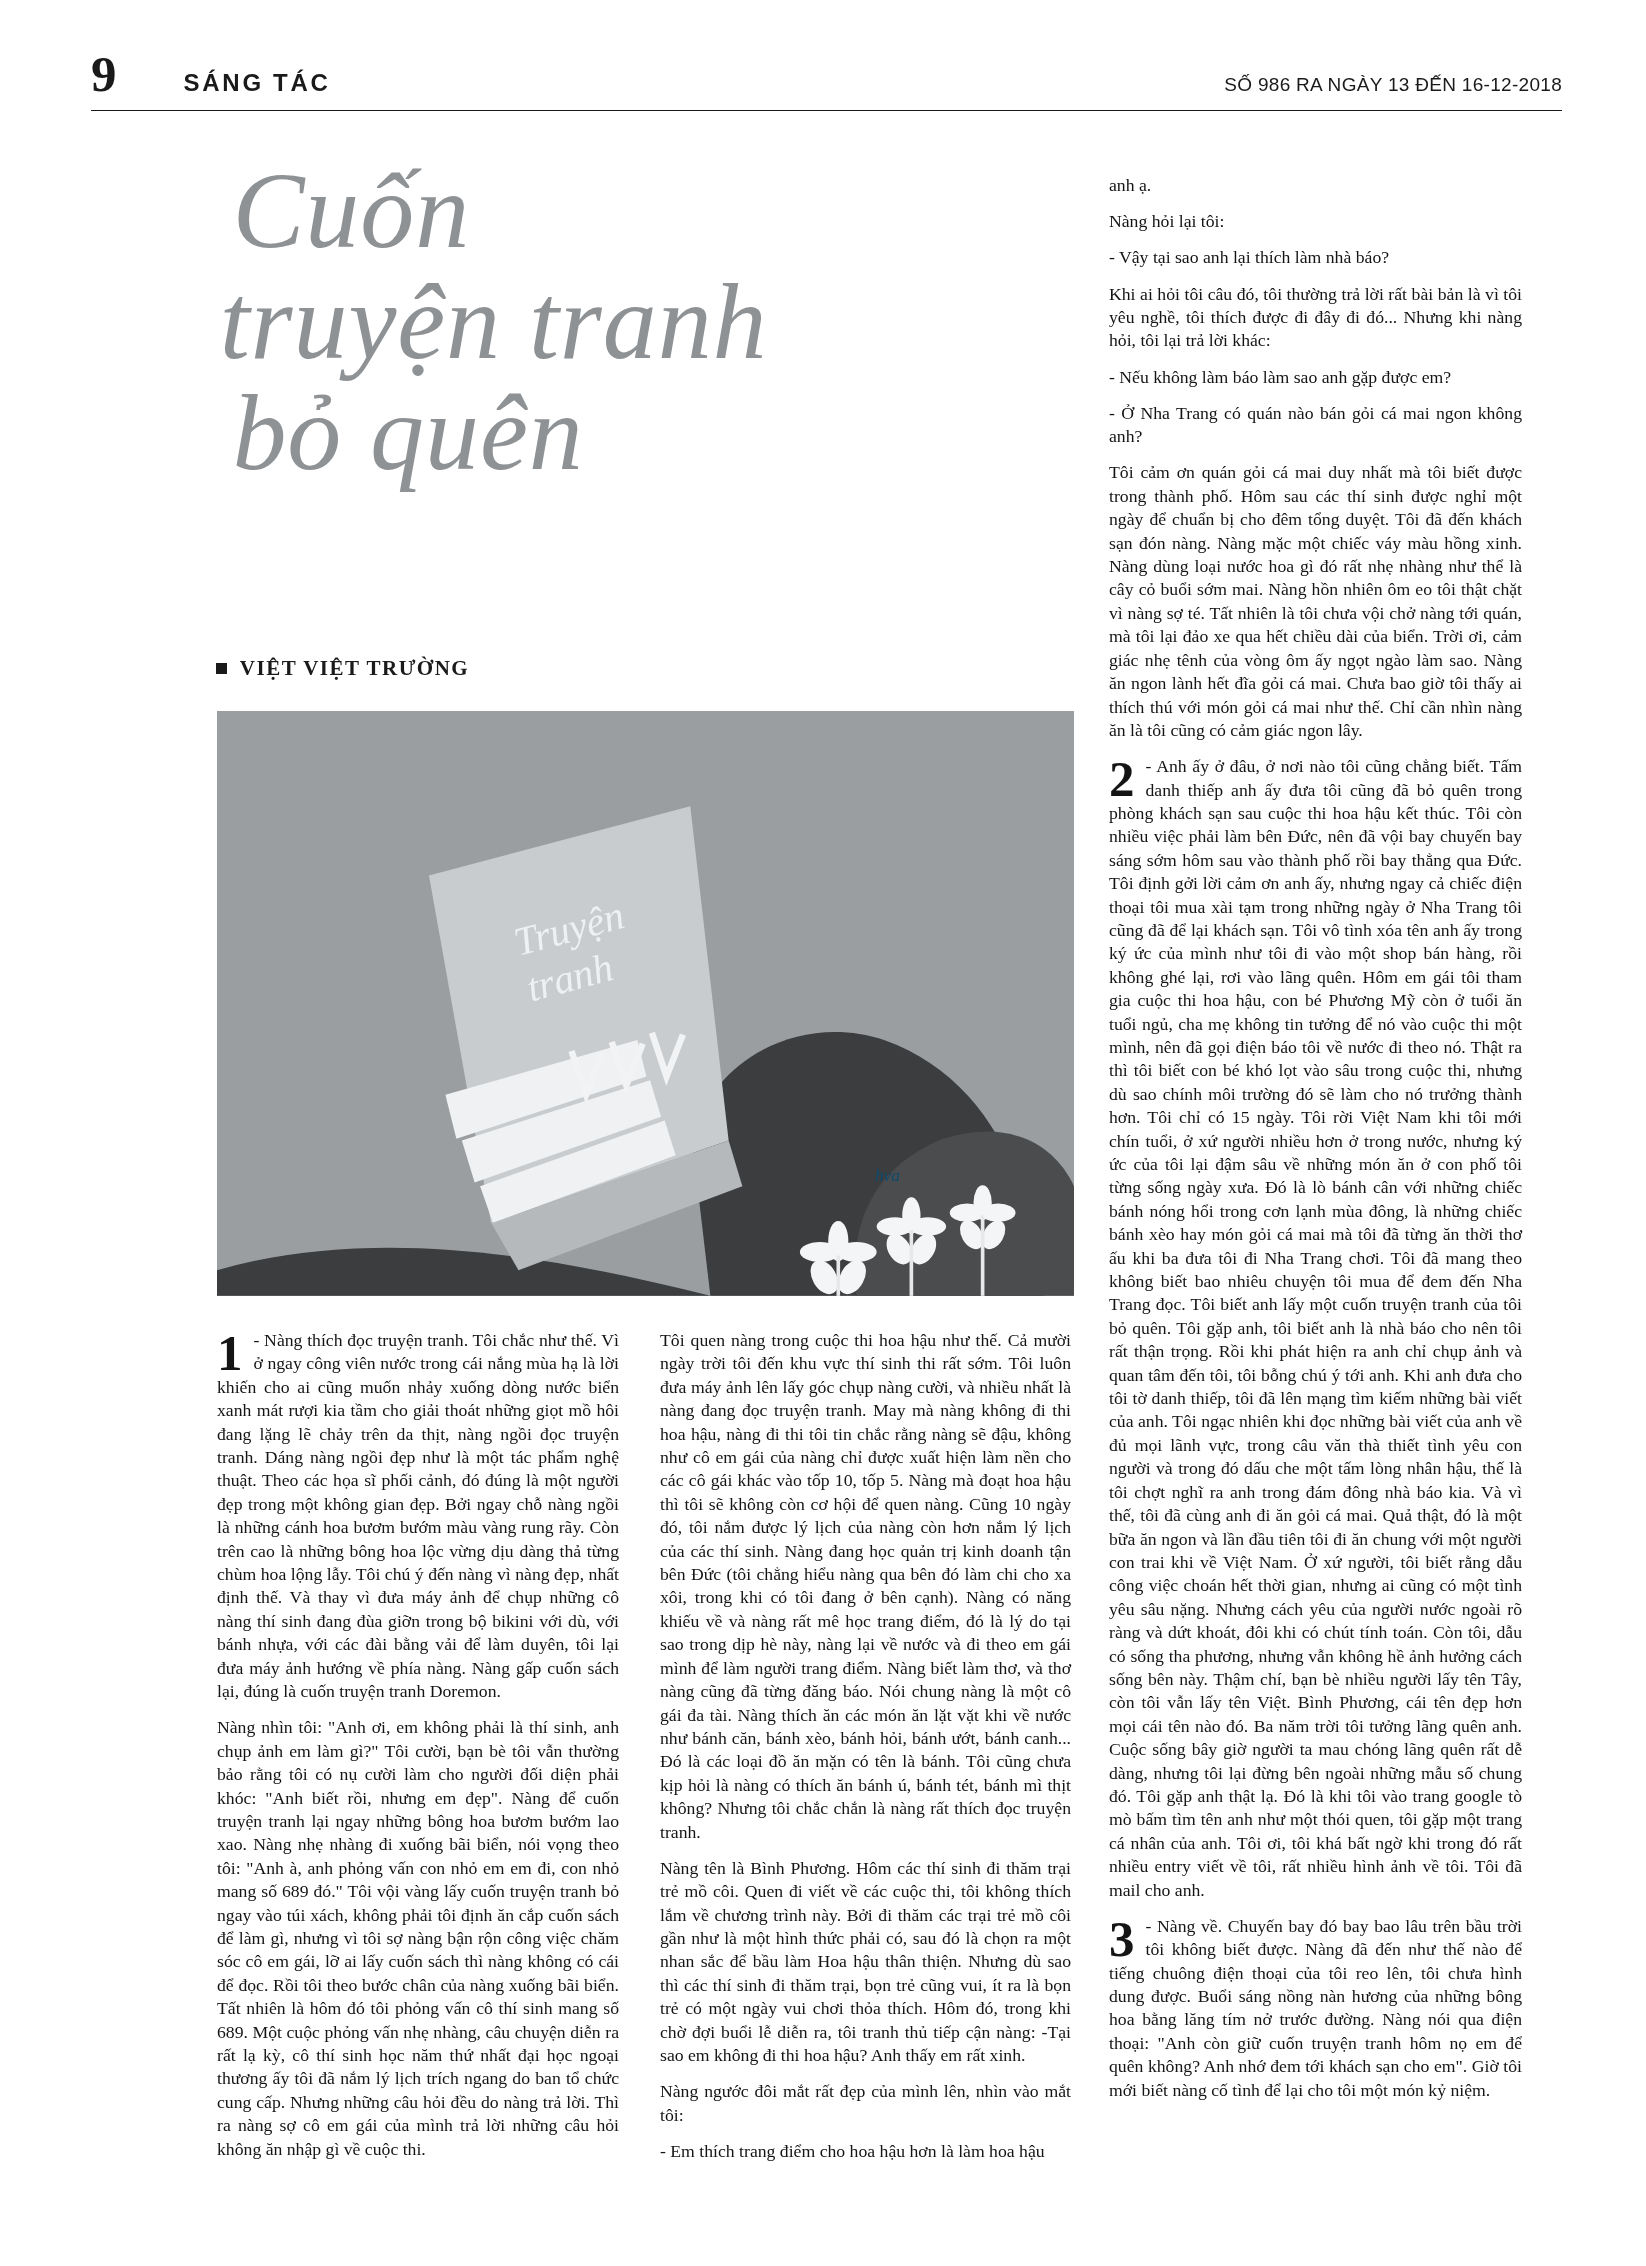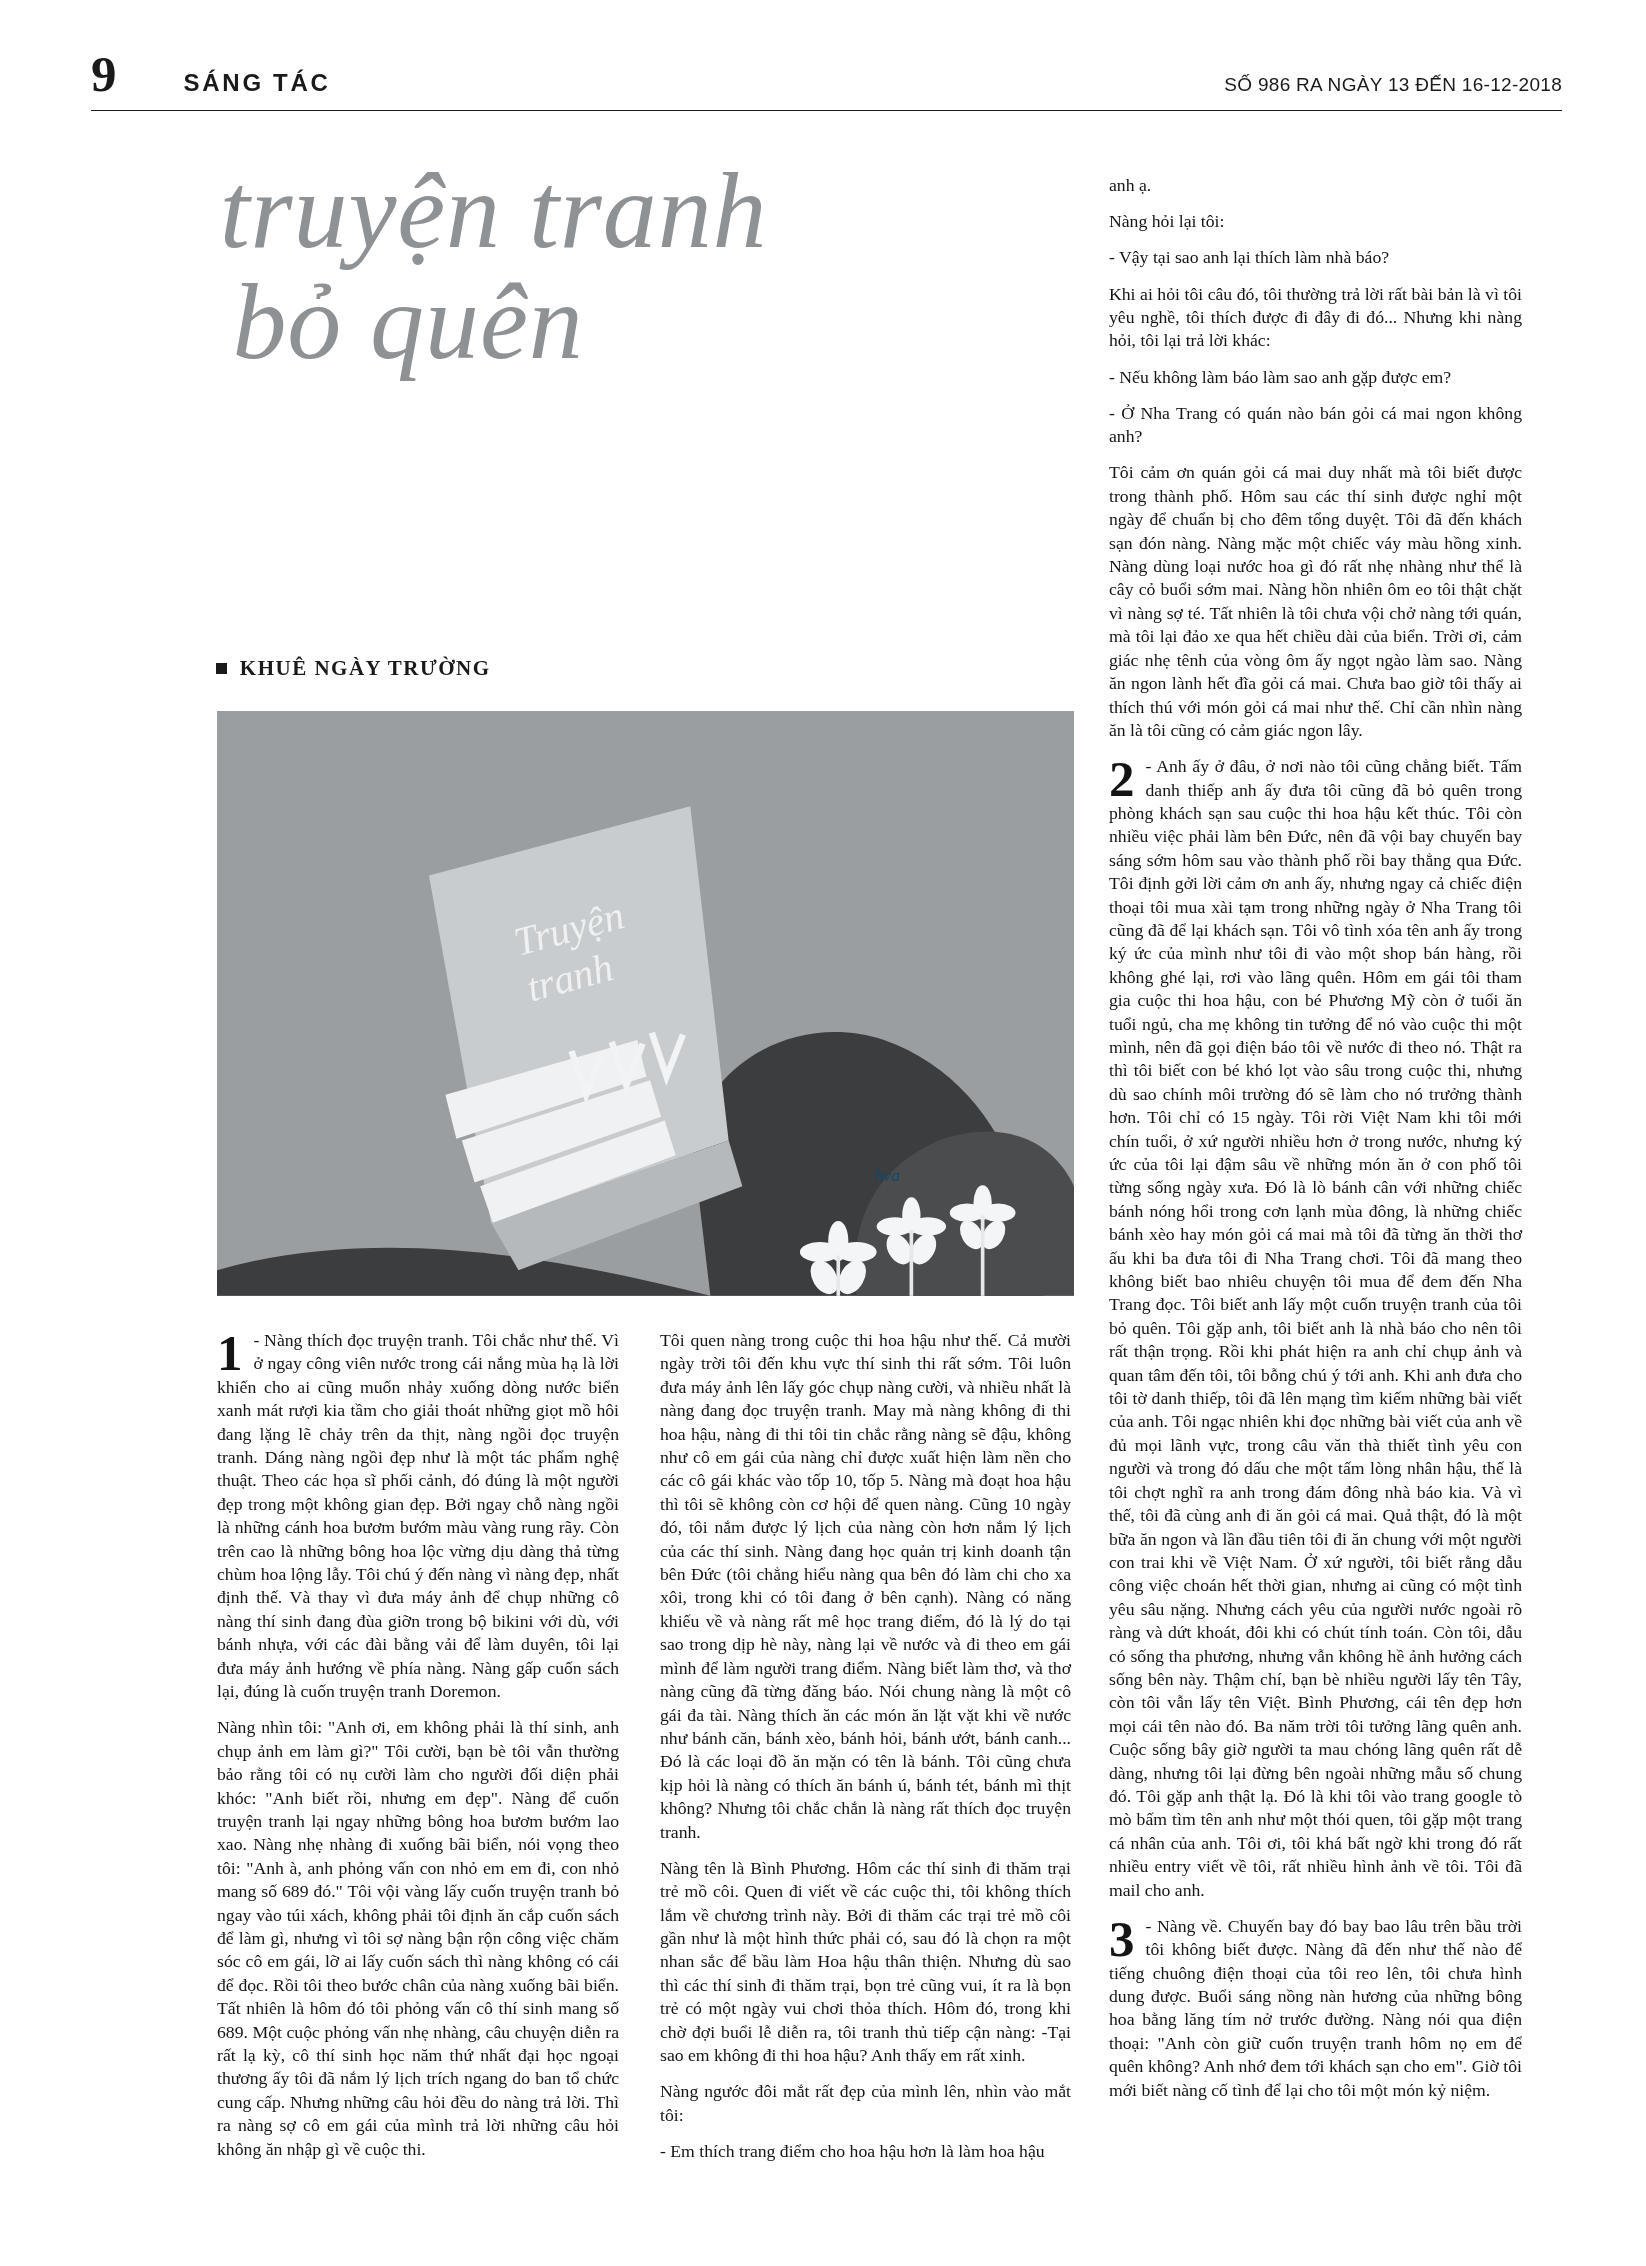--- a/index.html
+++ b/index.html
@@ -159,28 +159,29 @@
   <div class="masthead">
     <div class="masthead-left">
       <span class="page-number">9</span>
       <span class="section-name">SÁNG TÁC</span>
     </div>
     <div class="issue-line">SỐ 986 RA NGÀY 13 ĐẾN 16-12-2018</div>
   </div>
 
   <div class="article-head">
     <div class="headline">
+      <span class="l1">Cuốn</span>
       <span class="l2">truyện tranh</span>
       <span class="l3">bỏ quên</span>
     </div>
   </div>
 
   <div class="byline">
     <span class="sq"></span>
-    <span>KHUÊ NGÀY TRƯỜNG</span>
+    <span>VIỆT VIỆT TRƯỜNG</span>
   </div>
 
   <div class="illo">
     <svg width="857" height="585" viewBox="0 0 938 640">
 
       <rect x="0" y="0" width="938" height="640" fill="#9b9ea1"></rect>
 
       <path d="M540 640 L520 470 C540 380 640 330 730 360 C820 392 870 470 890 560 L905 640 Z" fill="#3b3d3f"></path>
       <path d="M700 640 C690 560 720 500 790 470 C860 445 915 470 938 520 L938 640 Z" fill="#4a4c4e"></path>
 

